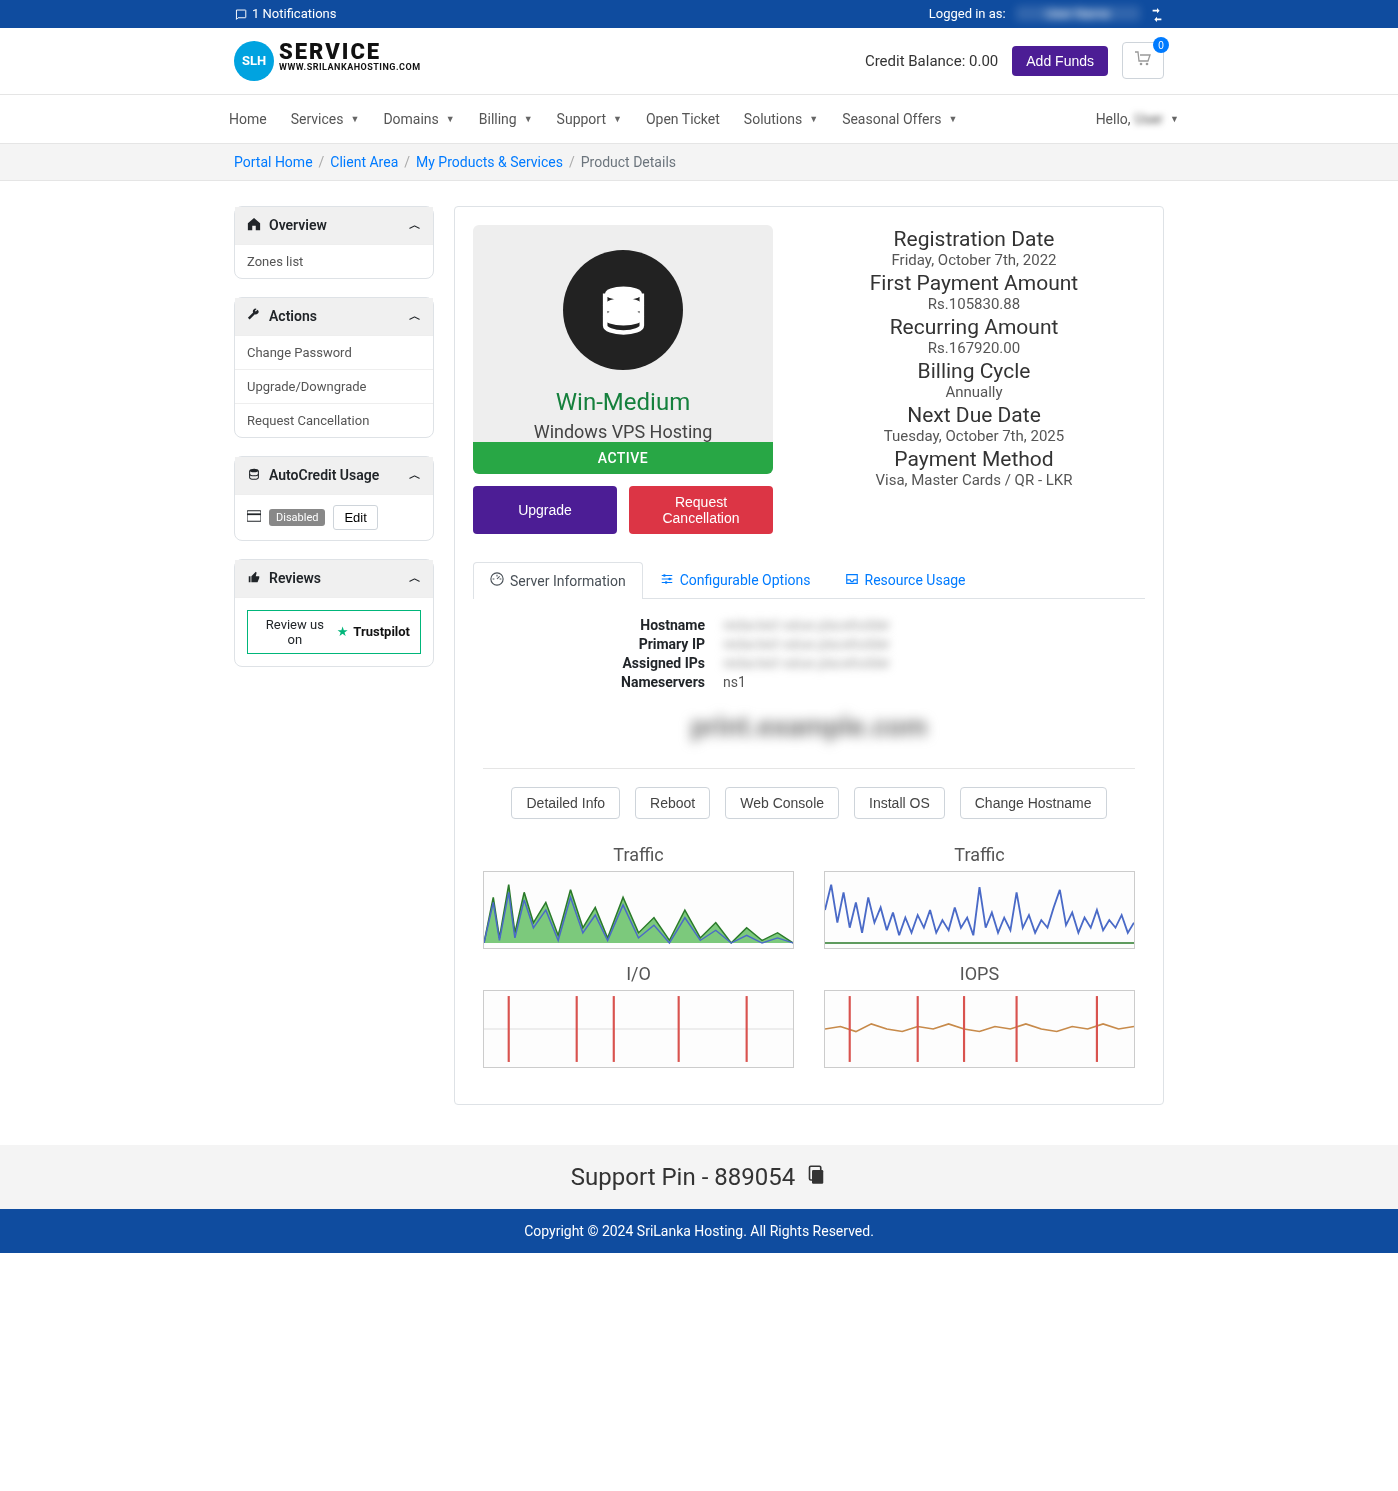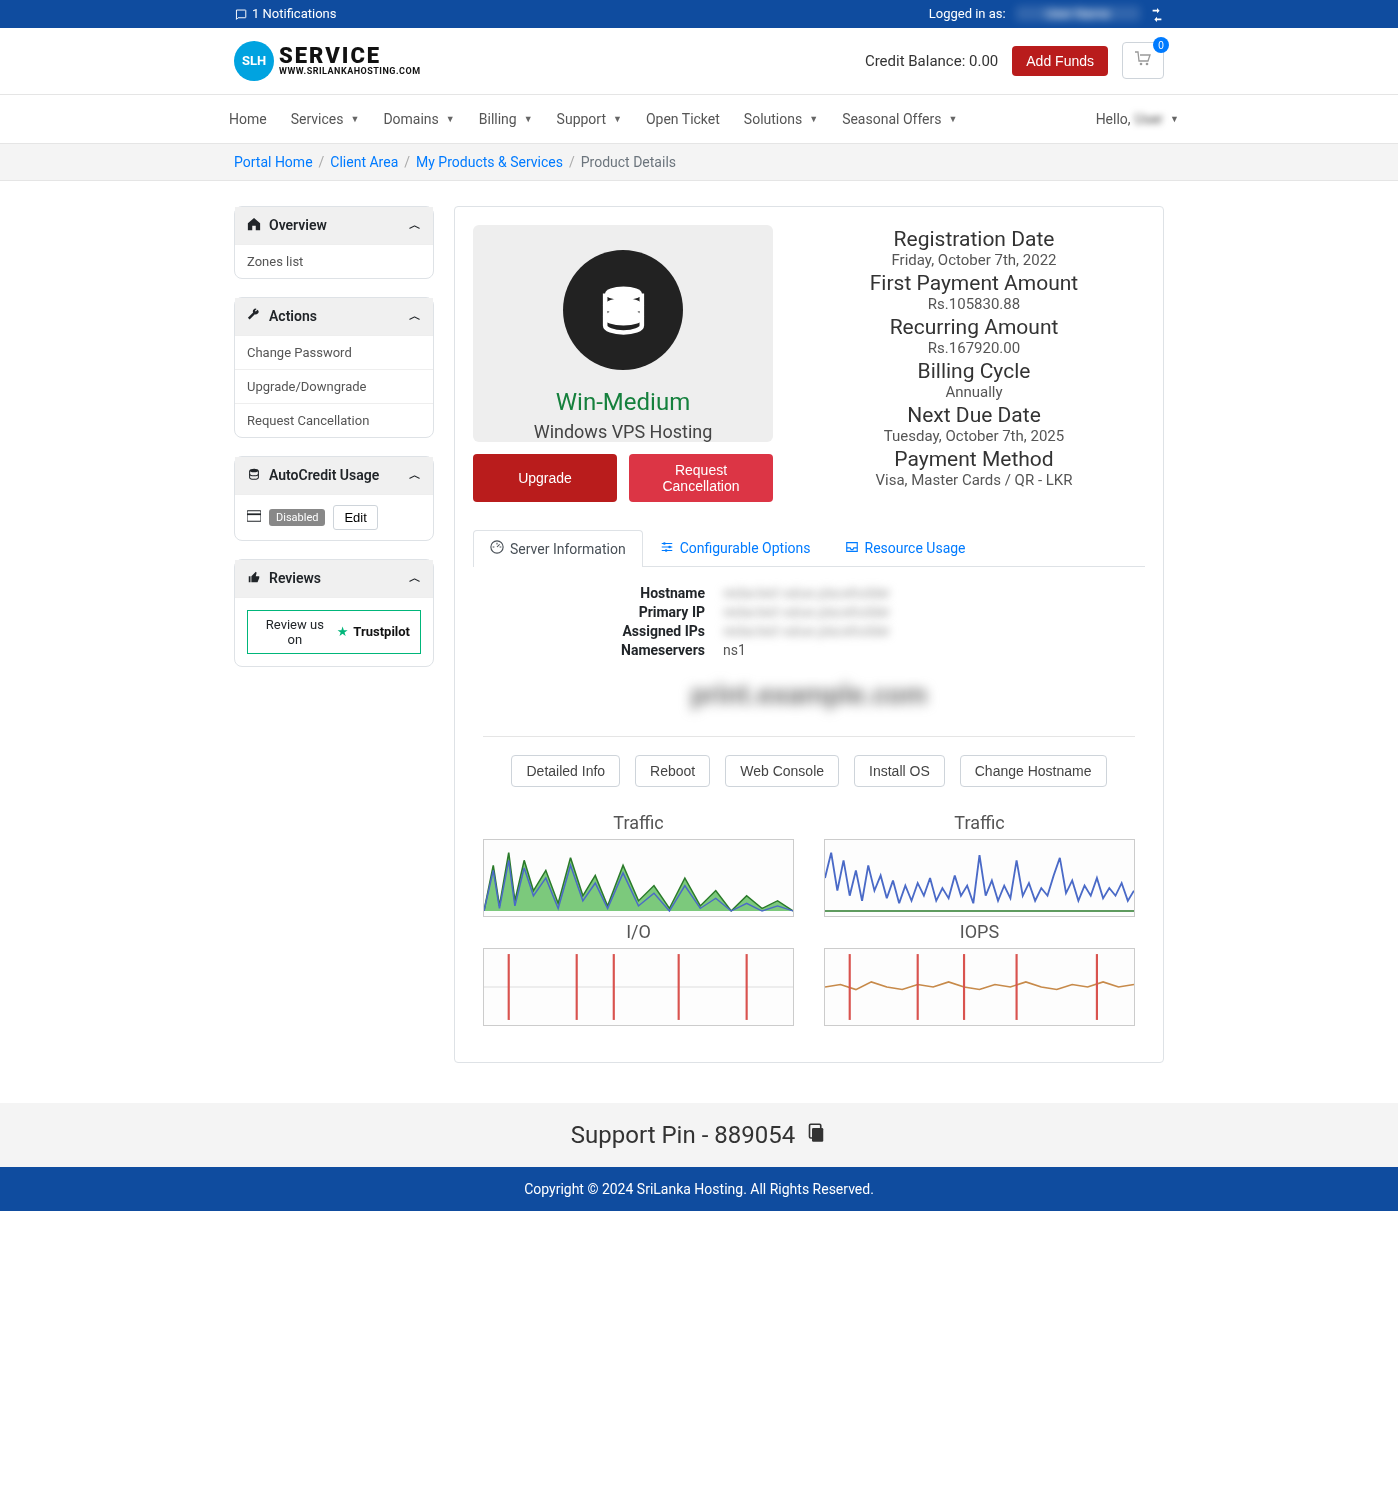--- a/index.html
+++ b/index.html
@@ -7,29 +7,29 @@
 .topbar { background: #0f4c9f; color: #fff; padding: 6px 0; font-size: 13px; }
 .container { max-width: 960px; margin: 0 auto; padding: 0 15px; }
 .topbar-inner { display: flex; justify-content: space-between; align-items: center; }
 .topbar a { color: #fff; text-decoration: none; }
 .notif { display: flex; align-items: center; gap: 5px; }
 .loggedin { display: flex; align-items: center; gap: 10px; }
 .blurred { filter: blur(4px); background: rgba(255,255,255,0.15); padding: 0 30px; border-radius: 2px;}
 
 .secondbar { background: #fff; padding: 13px 0; border-bottom: 1px solid #e5e5e5; }
 .secondbar-inner { display: flex; justify-content: space-between; align-items: center; }
-.logo { display: flex; align-items: center; }
+.logo { display: flex; align-items: flex-start; }
 .logo-badge { width: 40px; height: 40px; background: #00a3e0; border-radius: 50%; display: flex; align-items: center; justify-content: center; color: #fff; font-weight: bold; font-size: 13px; margin-right: 5px;}
 .logo-text { display: flex; flex-direction: column; line-height: 1; }
 .logo-text .big { font-size: 22px; font-weight: 900; letter-spacing: 2px; color: #111;}
 .logo-text .small { font-size: 9px; font-weight: 700; letter-spacing: 0.5px; color: #111;}
 .credit-area { display: flex; align-items: center; gap: 14px; }
 .credit-text { font-size: 15px; color: #333; }
 .btn { display: inline-block; padding: 7px 14px; border-radius: 4px; border: none; cursor: pointer; font-size: 14px; text-align: center;}
-.btn-green { background: #b91c1c; color: #fff; }
+.btn-green { background: #4c1d95; color: #fff; }
 .btn-red { background: #dc3545; color: #fff; }
 .btn-outline { background: #fff; border: 1px solid #ced4da; color: #444; }
 .cart-btn { position: relative; background: #fff; border: 1px solid #ced4da; padding: 8px 12px; border-radius: 4px; color: #999;}
 .cart-badge { position: absolute; top: -6px; right: -6px; background: #007bff; color: #fff; border-radius: 50%; width: 16px; height: 16px; font-size: 10px; display:flex; align-items:center; justify-content:center;}
 
 .navbar { background: #fff; border-bottom: 1px solid #e5e5e5; }
 .nav-inner { display: flex; justify-content: space-between; align-items: center; padding: 10px 0;}
 .nav-list { display: flex; list-style: none; gap: 4px; }
 .nav-list li { padding: 6px 10px; color: #555; cursor: pointer; display: flex; align-items: center; gap: 4px;}
 .hello { display: flex; align-items: center; gap: 4px; color: #555;}
@@ -79,21 +79,21 @@
 .server-info { padding: 18px 10px;}
 .info-row { display: flex; margin-bottom: 3px; font-size: 14px;}
 .info-row .k { width: 240px; text-align: right; font-weight: 700; padding-right: 18px;}
 .info-row .v { flex: 1; text-align: left; color: #555;}
 .v .blur { filter: blur(4px); color: #999;}
 .domain-big { text-align: center; font-size: 28px; font-weight: 700; filter: blur(6px); color: #777; margin: 20px 0 25px;}
 hr.sep { border: none; border-top: 1px solid #e5e5e5; margin: 10px 0 18px;}
 .action-buttons { display: flex; justify-content: center; gap: 15px; flex-wrap: wrap; margin-bottom: 25px;}
 .action-buttons .btn-outline { padding: 7px 14px; font-size: 14px;}
 
-.charts { display: grid; grid-template-columns: 1fr 1fr; gap: 4px 30px; }
+.charts { display: grid; grid-template-columns: 1fr 1fr; gap: 14px 30px; }
 .chart-cell { text-align: center; }
 .chart-title { font-size: 18px; color: #555; margin-bottom: 6px;}
 .chart-box { border: 1px solid #ccc; height: 78px; background: #fdfdfd; position: relative; overflow: hidden;}
 .chart-box svg { width: 100%; height: 100%; display: block;}
 
 .support-pin { text-align: center; font-size: 24px; color: #333; padding: 18px 0; background: #f4f4f4; display:flex; align-items:center; justify-content:center; gap:12px;}
 .footer { background: #0f4c9f; color: #fff; text-align: center; padding: 14px; font-size: 14px;}
 
 .icon-svg { display:inline-block; vertical-align: middle;}
 .chev { font-size: 12px; }
@@ -271,20 +271,21 @@
                 <ellipse cx="12" cy="5" rx="8" ry="3"></ellipse>
                 <path d="M4 5v5c0 1.7 3.6 3 8 3s8-1.3 8-3V5" fill="none" stroke="#fff" stroke-width="2"></path>
                 <ellipse cx="12" cy="10" rx="8" ry="3" fill="#fff"></ellipse>
                 <path d="M4 10v5c0 1.7 3.6 3 8 3s8-1.3 8-3v-5" fill="none" stroke="#fff" stroke-width="2"></path>
                 <ellipse cx="12" cy="15" rx="8" ry="3" fill="#fff"></ellipse>
                 <path d="M4 15v4c0 1.7 3.6 3 8 3s8-1.3 8-3v-4" fill="none" stroke="#fff" stroke-width="2"></path>
               </svg>
             </div>
             <div class="product-title">Win-Medium</div>
             <div class="product-sub">Windows VPS Hosting</div>
+            <div class="status-bar">ACTIVE</div>
           </div>
           <div class="product-buttons">
             <button class="btn btn-green">Upgrade</button>
             <button class="btn btn-red">Request Cancellation</button>
           </div>
         </div>
         <div class="product-right" id="product-info">
             <div class="info-label">Registration Date</div>
             <div class="info-value">Friday, October 7th, 2022</div>
             <div class="info-label">First Payment Amount</div>

